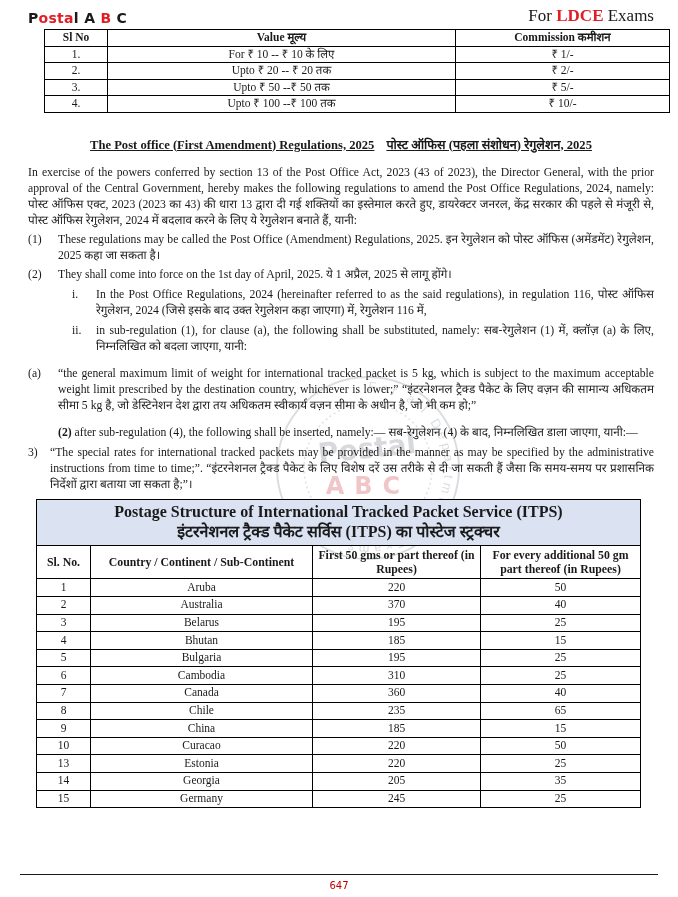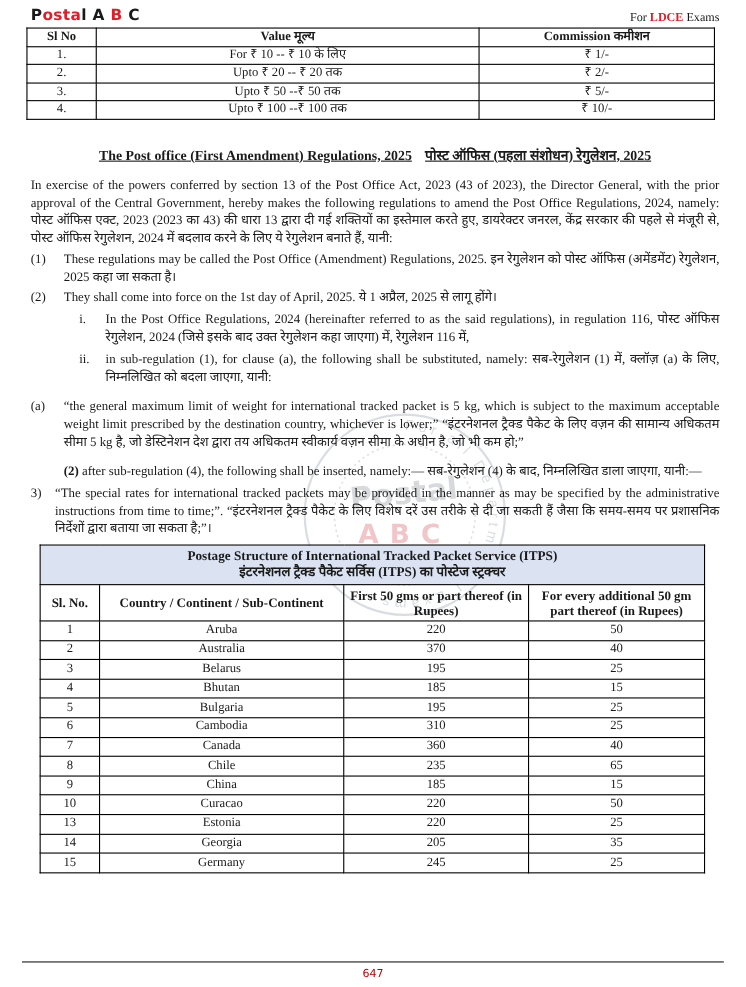--- a/index.html
+++ b/index.html
@@ -14,30 +14,30 @@
     background:#ffffff;color:var(--ink);
     font-family:"Liberation Serif", serif;
   }
   .content{position:relative;z-index:1;}
   
   .topbar{display:flex;justify-content:space-between;align-items:flex-end;
     padding:6px 24px 3px 28px;}
   .logo{font-family:"DejaVu Sans", sans-serif;font-weight:bold;font-size:14px;
     letter-spacing:.3px;white-space:pre;}
   .red{color:var(--accent);}
-  .examnote{font-size:11px;white-space:pre;}
+  .examnote{font-size:17px;white-space:pre;}
   
   table{border-collapse:collapse;table-layout:fixed;}
-  .t1{width:625px;margin-left:24px;font-size:11.5px;text-align:center;}
+  .t1{width:625px;margin-left:44px;font-size:11.5px;text-align:center;}
   .t1 th,.t1 td{border:1px solid #000;padding:0 3px;height:15.5px;line-height:1.15;
     overflow:hidden;white-space:nowrap;}
   .t1 th{font-weight:bold;font-size:11.5px;}
   .t2{width:604px;margin:6px 0 0 36px;font-size:11.5px;text-align:center;}
   .t2 th,.t2 td{border:1px solid #000;padding:0 3px;line-height:1.2;overflow:hidden;}
-  .t2 .title-cell{background:var(--t2-title-bg);font-weight:bold;font-size:12px;
+  .t2 .title-cell{background:var(--t2-title-bg);font-weight:bold;font-size:16px;
     padding:2px 4px;line-height:1.3;}
   .t2 thead th{font-weight:bold;font-size:11.8px;padding:2px 4px;}
   .t2 tbody td{height:16.6px;white-space:nowrap;}
   
   .doc{margin:0 24px 2px 28px;font-size:11.7px;line-height:16px;text-align:justify;}
   .heading{margin-top:24px;text-align:center;font-weight:bold;font-size:12.6px;}
   .heading span{text-decoration:underline;}
   .heading .hgap{display:inline-block;width:12px;text-decoration:none;}
   .para{margin-top:12px;}
   .clause{display:flex;margin-top:3px;}

